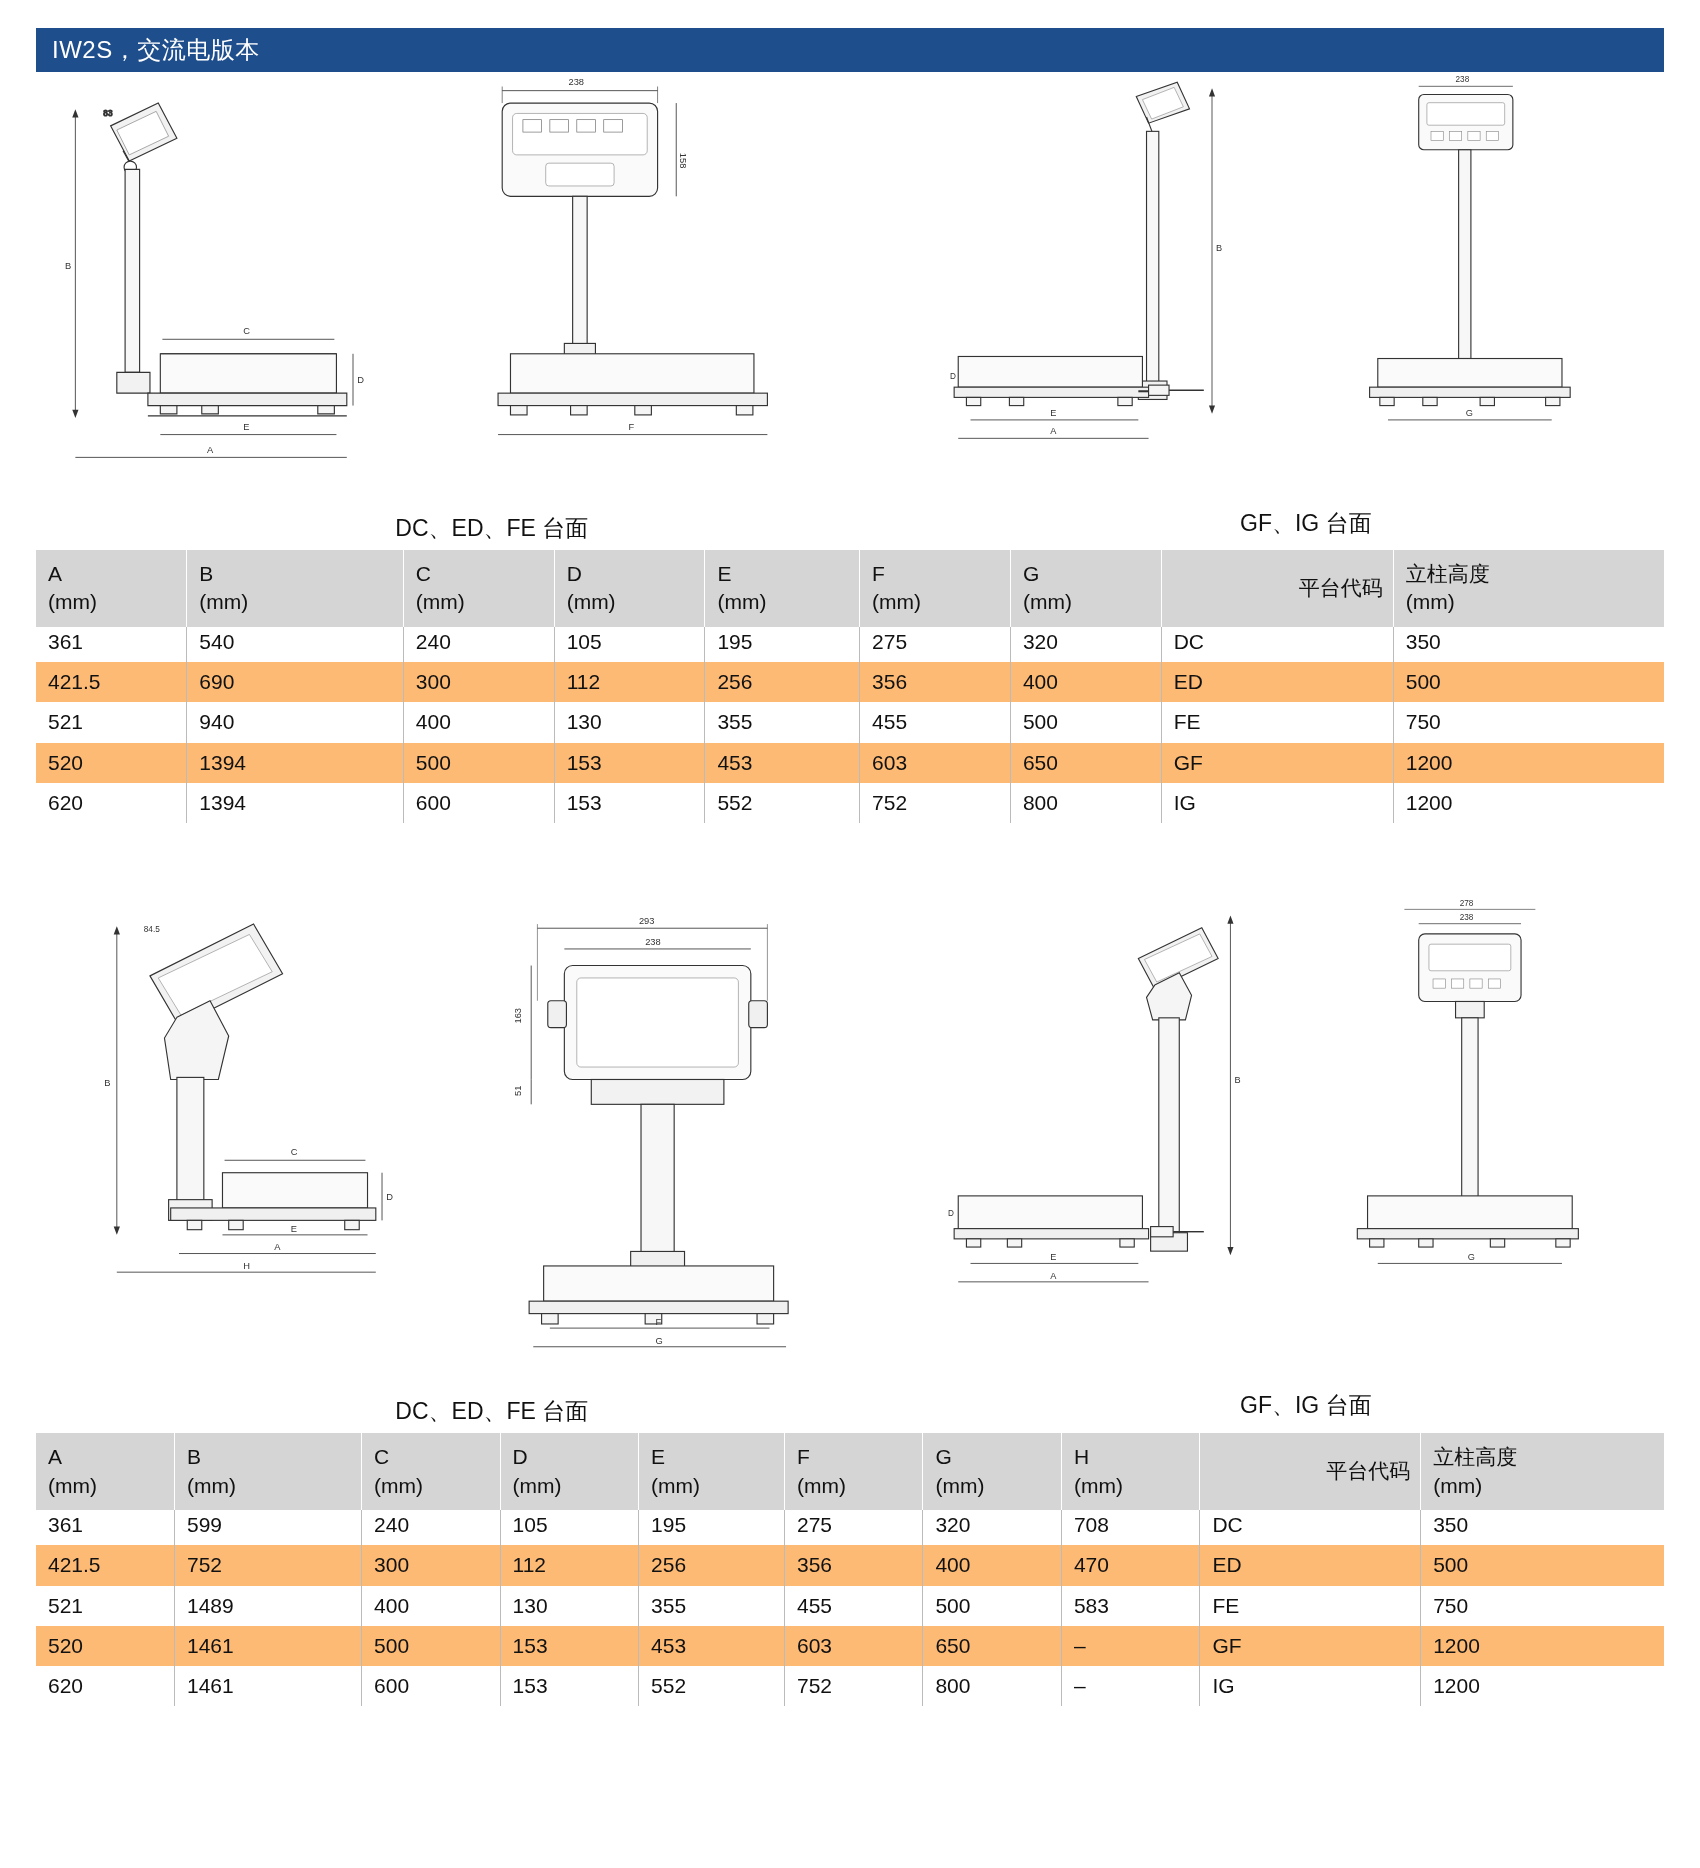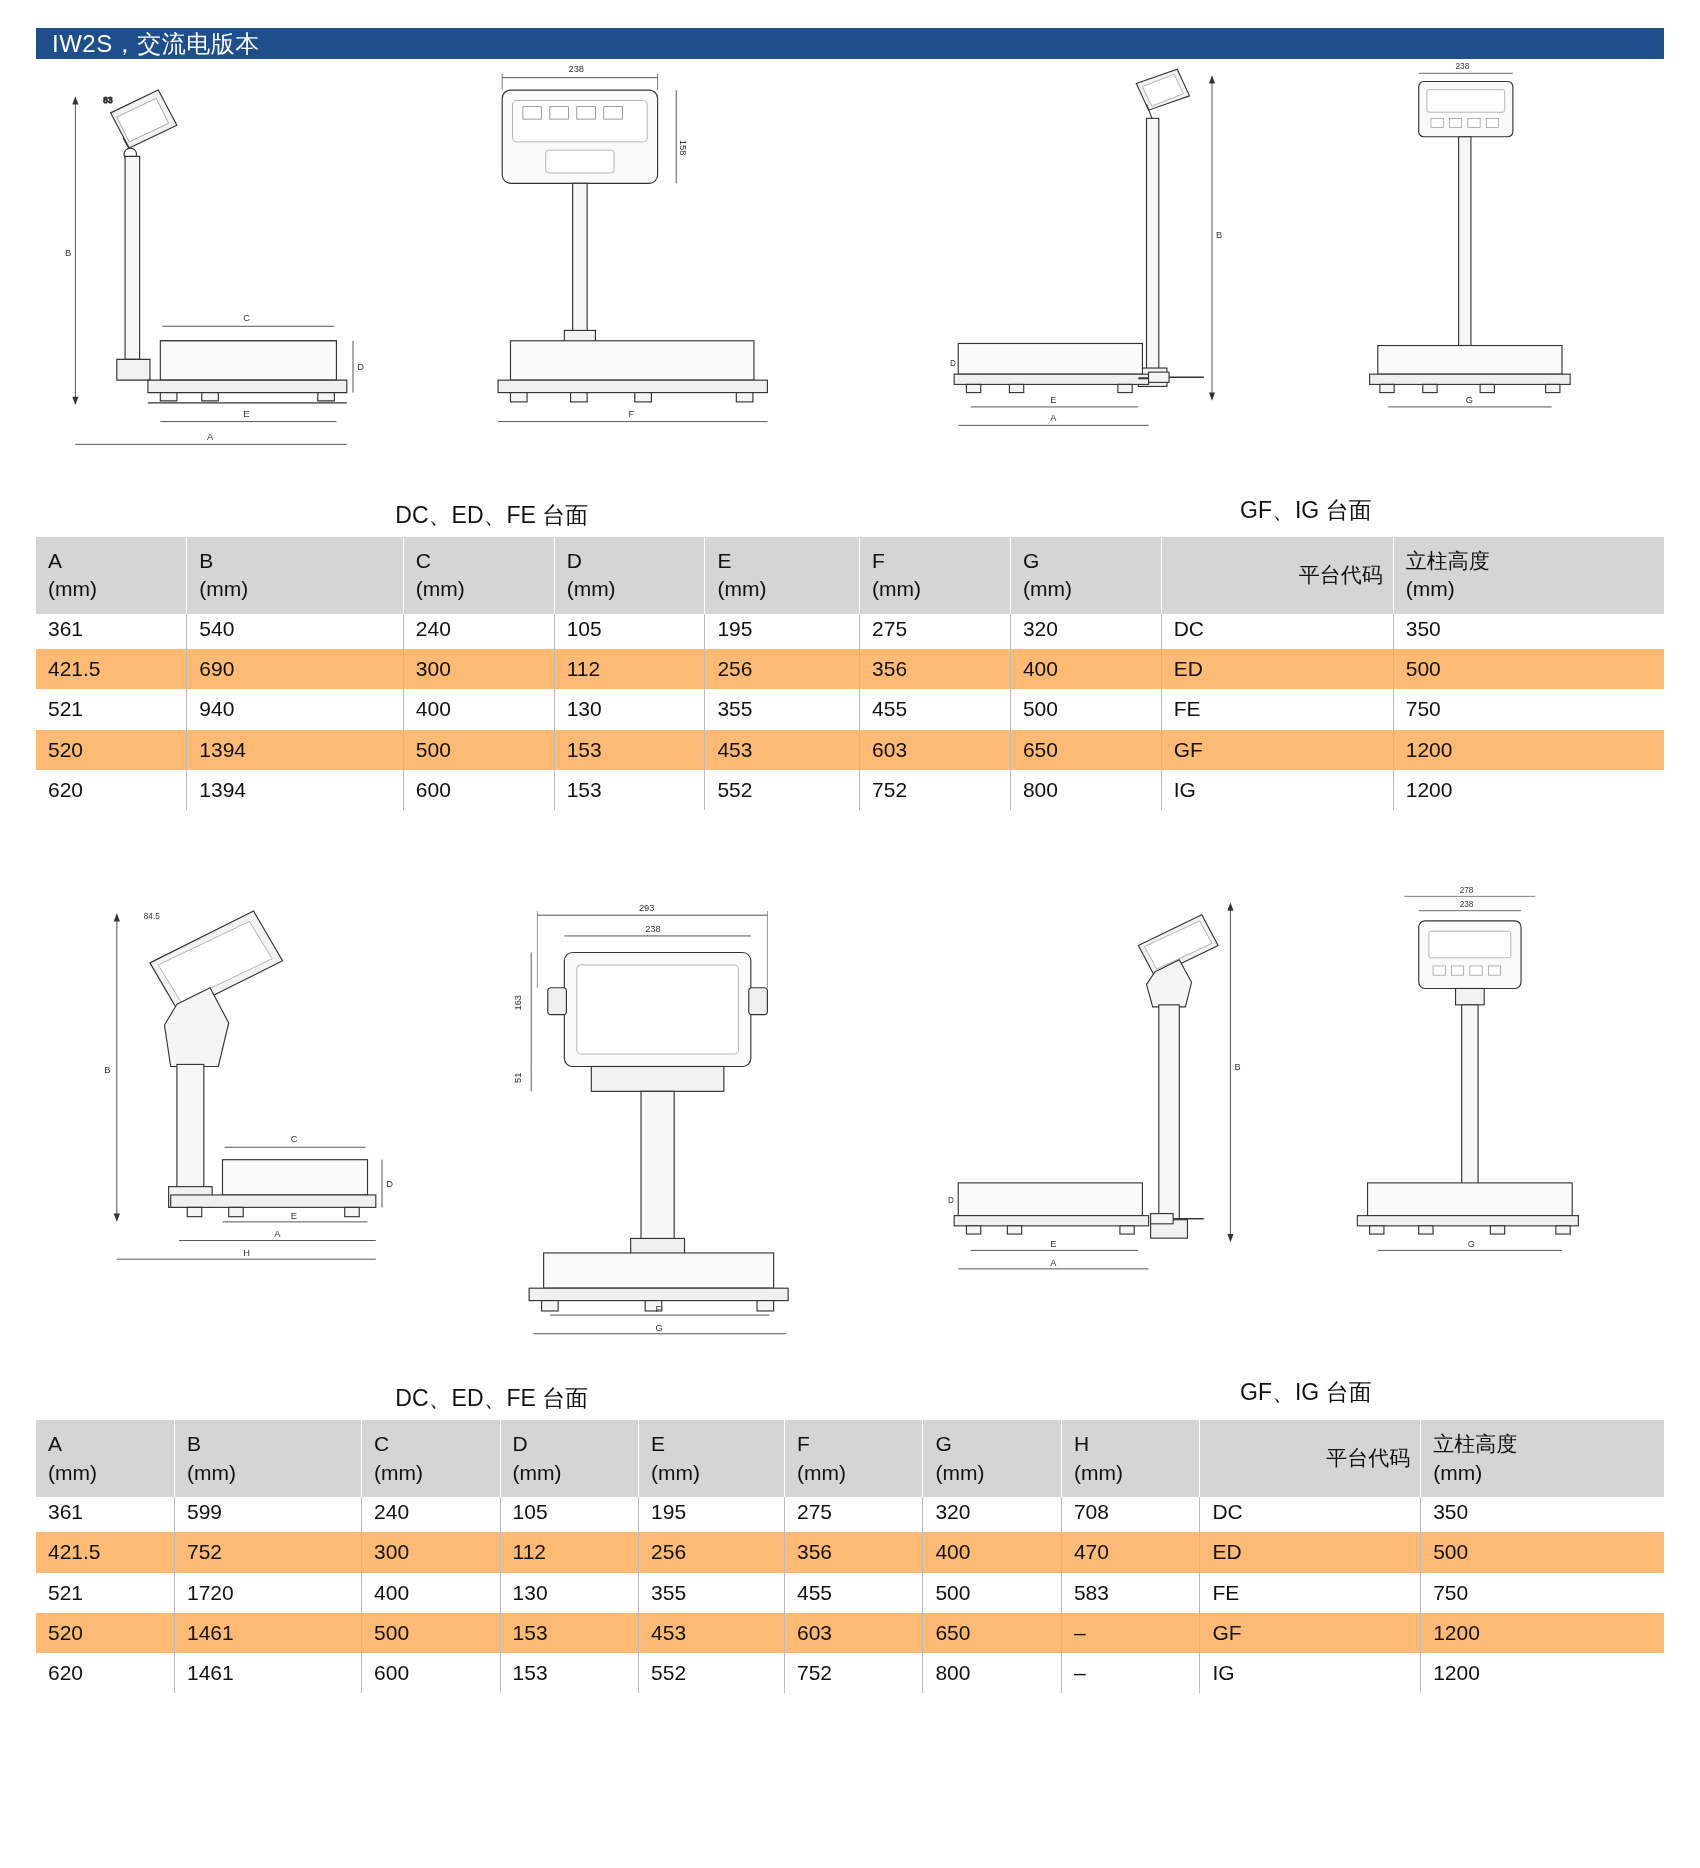--- a/index.html
+++ b/index.html
@@ -12,21 +12,21 @@
     width: 1700px;
     min-height: 1868px;
     position: relative;
     padding: 28px 36px 40px 36px;
   }
 
   
   .section-header {
     background: #1f4e8c;
     color: #ffffff;
-    height: 31px;
+    height: 44px;
     display: flex;
     align-items: center;
     padding-left: 16px;
     font-size: 24px;
     letter-spacing: .5px;
   }
 
   
   .figures {
     position: relative;
@@ -601,21 +601,21 @@
             <td>112</td>
             <td>256</td>
             <td>356</td>
             <td>400</td>
             <td>470</td>
             <td>ED</td>
             <td>500</td>
           </tr>
           <tr>
             <td>521</td>
-            <td>1720</td>
+            <td>1489</td>
             <td>400</td>
             <td>130</td>
             <td>355</td>
             <td>455</td>
             <td>500</td>
             <td>583</td>
             <td>FE</td>
             <td>750</td>
           </tr>
           <tr class="alt">

